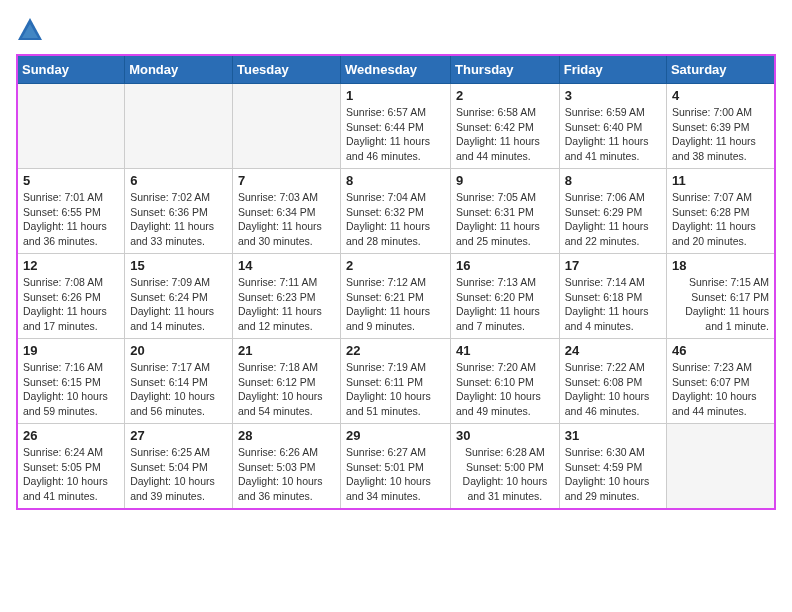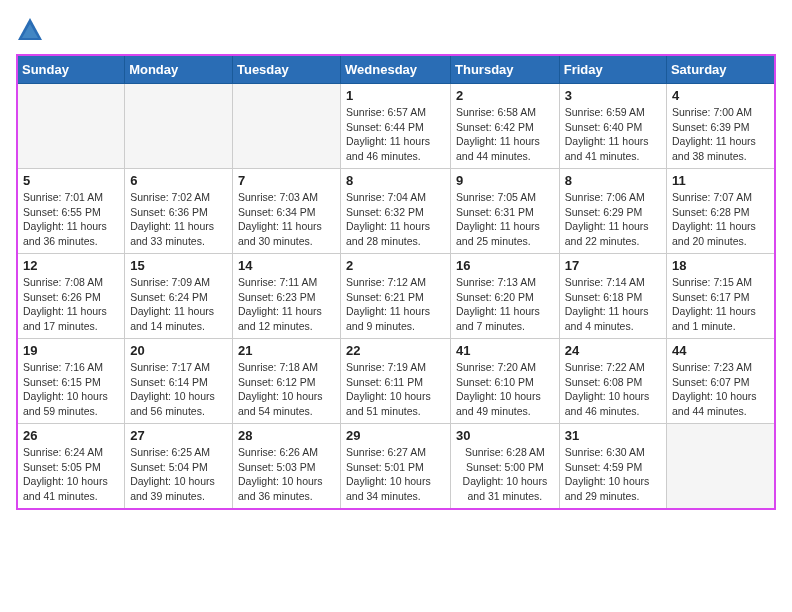--- a/index.html
+++ b/index.html
@@ -231,21 +231,21 @@
 Daylight: 11 hours and 7 minutes.</div>
         </td>
         <td>
           <span class="day-number">17</span>
           <div class="day-info" style="white-space: pre-line;">Sunrise: 7:14 AM
 Sunset: 6:18 PM
 Daylight: 11 hours and 4 minutes.</div>
         </td>
         <td>
           <span class="day-number">18</span>
-          <div class="day-info" style="white-space: pre-line;">Sunrise: 7:15 AM
+          <div class="day-info" style="white-space: pre-line; text-align: right;">Sunrise: 7:15 AM
 Sunset: 6:17 PM
 Daylight: 11 hours and 1 minute.</div>
         </td>
       </tr>
       <tr class="week-row">
         <td>
           <span class="day-number">19</span>
           <div class="day-info" style="white-space: pre-line;">Sunrise: 7:16 AM
 Sunset: 6:15 PM
 Daylight: 10 hours and 59 minutes.</div>
@@ -274,21 +274,21 @@
 Sunset: 6:10 PM
 Daylight: 10 hours and 49 minutes.</div>
         </td>
         <td>
           <span class="day-number">24</span>
           <div class="day-info" style="white-space: pre-line;">Sunrise: 7:22 AM
 Sunset: 6:08 PM
 Daylight: 10 hours and 46 minutes.</div>
         </td>
         <td>
-          <span class="day-number">44</span>
+          <span class="day-number">46</span>
           <div class="day-info" style="white-space: pre-line;">Sunrise: 7:23 AM
 Sunset: 6:07 PM
 Daylight: 10 hours and 44 minutes.</div>
         </td>
       </tr>
       <tr class="week-row">
         <td>
           <span class="day-number">26</span>
           <div class="day-info" style="white-space: pre-line;">Sunrise: 6:24 AM
 Sunset: 5:05 PM

